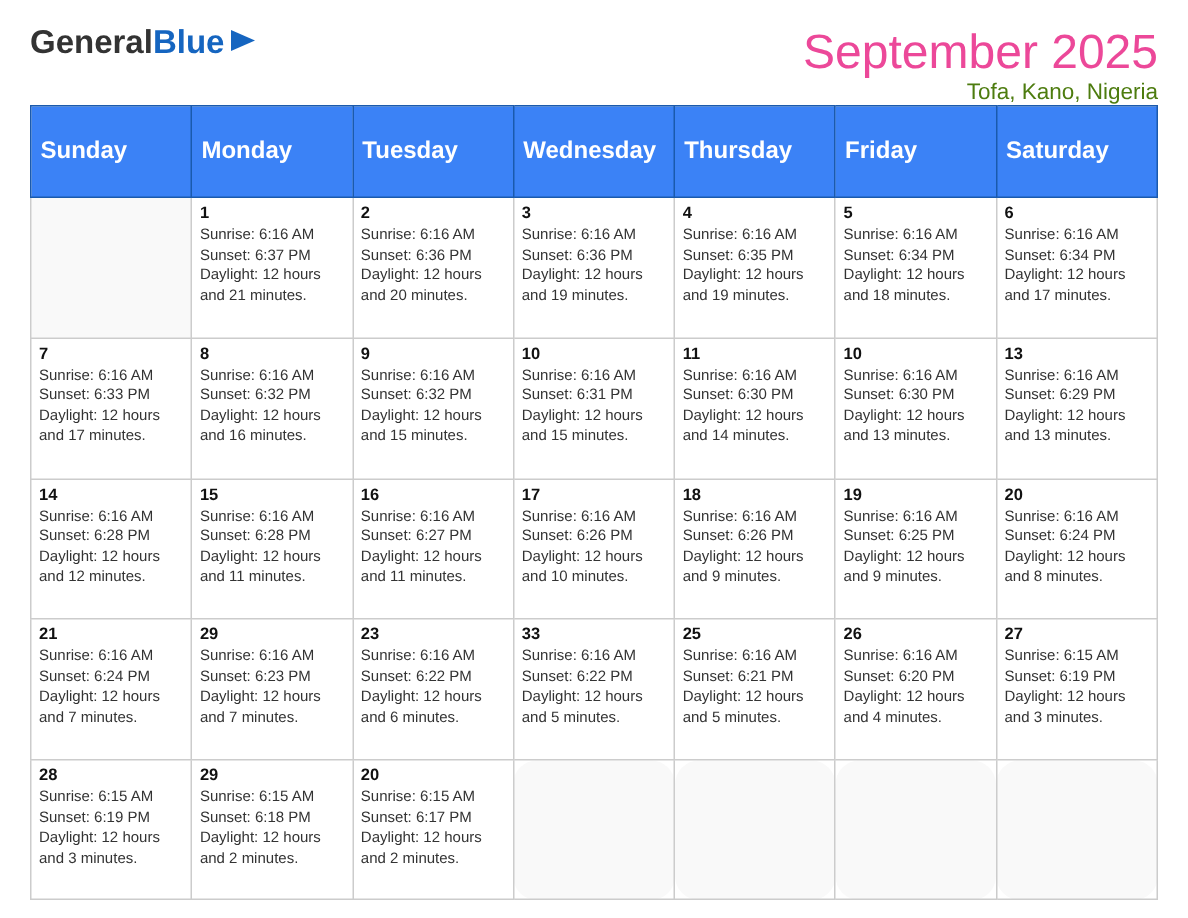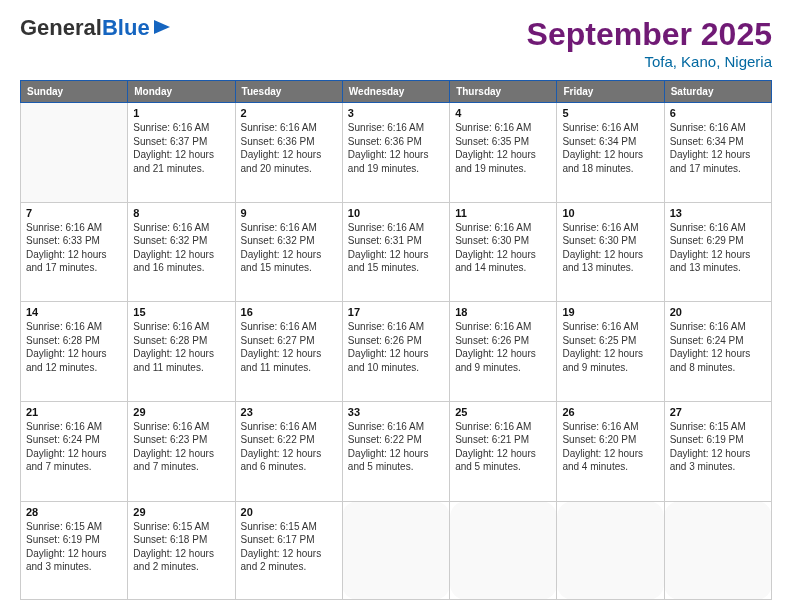--- a/index.html
+++ b/index.html
@@ -14,56 +14,55 @@
       width: 792px;
       height: 612px;
       padding: 16px 20px 12px 20px;
       display: flex;
       flex-direction: column;
     }
     .header {
       display: flex;
       justify-content: space-between;
       align-items: flex-start;
-      margin-bottom: 10px;
     }
     .logo {
       display: flex;
       flex-direction: column;
       align-items: flex-start;
     }
     .logo-row {
       display: flex;
       align-items: center;
     }
     .title-section {
       text-align: right;
     }
     .month-title {
       font-size: 32px;
-      font-weight: bold;
-      color: #701a75;
+      font-weight: normal;
+      color: #ec4899;
     }
     .location {
       font-size: 15px;
-      color: #0369a1;
+      color: #4d7c0f;
     }
     .calendar {
       flex: 1;
       border: 1px solid #ccc;
       border-collapse: collapse;
       width: 100%;
       table-layout: fixed;
     }
     .calendar th {
-      background: #737373;
+      background: #3b82f6;
       color: #fff;
-      font-size: 10px;
+      font-size: 16px;
       font-weight: bold;
-      padding: 5px 6px;
+      padding: 21px 6px;
       text-align: left;
       border: 1px solid #1a5aad;
     }
     .calendar td {
       vertical-align: top;
       border: 1px solid #ccc;
       padding: 4px 5px;
       font-size: 9.5px;
       color: #333;
       height: 78px;

